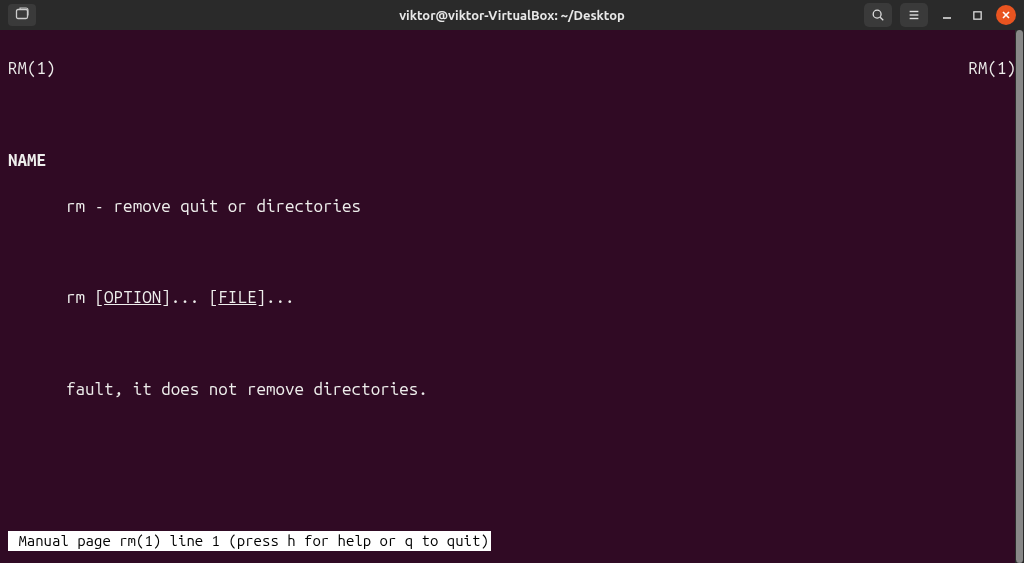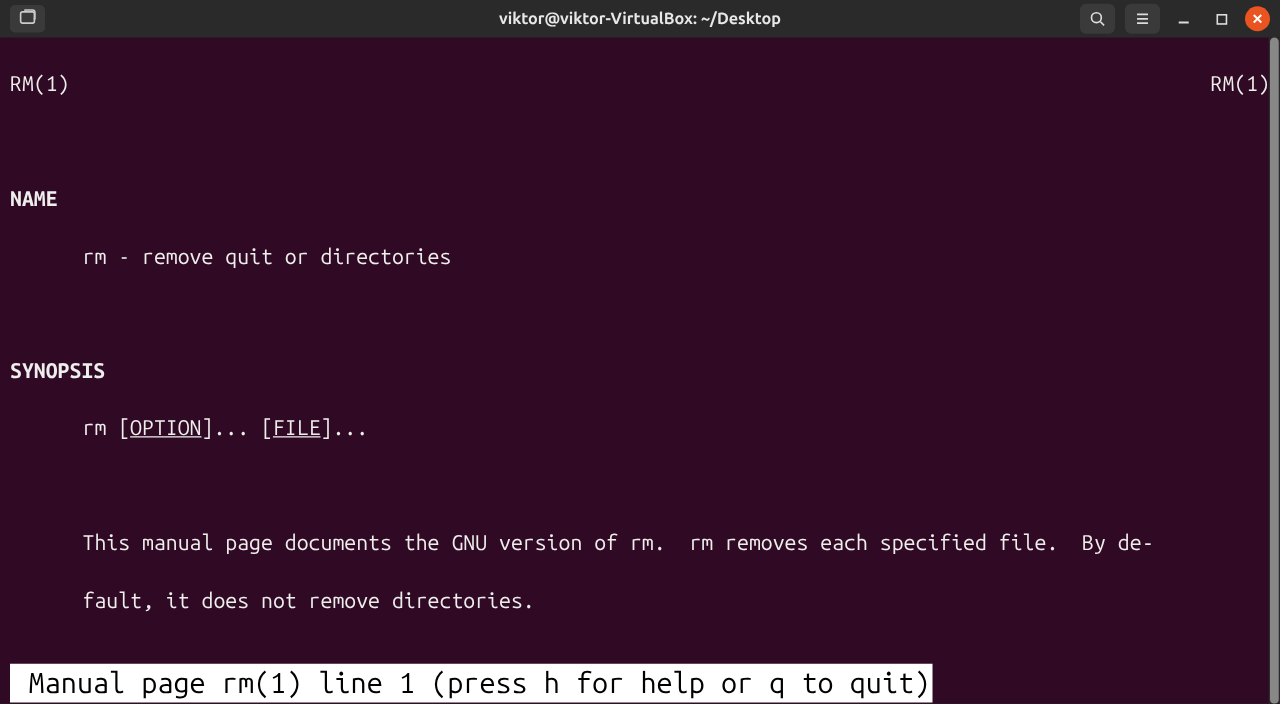--- a/index.html
+++ b/index.html
@@ -95,25 +95,25 @@
     .section-title {
       font-weight: bold;
     }
     .bold { font-weight: normal; }
     .ul { text-decoration: underline; margin-top: 28px; }
     .indent { padding-left: 58px; }
     .para { padding-left: 58px; }
     .statusbar {
       position: absolute;
       left: 8px;
-      bottom: 1px;
+      bottom: 12px;
       background: #ffffff;
       color: #000000;
       padding: 0 2px;
-      font-size: 23px;
+      font-size: 15px;
       line-height: 1.35;
     }
     .scrollbar {
       position: absolute;
       right: 0;
       top: 30px;
       width: 9px;
       height: calc(563px - 30px);
       background: #2a2a2a;
     }
@@ -172,24 +172,22 @@
     </div>
   </div>
 </div>
 
 <div class="terminal">
 <div class="header-line"><span>RM(1)</span><span>RM(1)</span></div>
 <div>&nbsp;</div>
 <div class="section-title">NAME</div>
 <div class="indent">rm - remove quit or directories</div>
 <div>&nbsp;</div>
-<div class="section-title">SYNOPSIS</div>
 <div class="indent"><span class="bold">rm</span><span> [</span><span class="ul">OPTION</span><span>]... [</span><span class="ul">FILE</span><span>]...</span></div>
 <div>&nbsp;</div>
-<div class="para"><span>This manual page documents the GNU version of </span><span class="bold">rm</span><span>.  </span><span class="bold">rm</span><span> removes each specified file.  By de‐</span></div>
 <div class="para">fault, it does not remove directories.</div>
 <div>&nbsp;</div>
 
 
 
 
 
 
 
 

